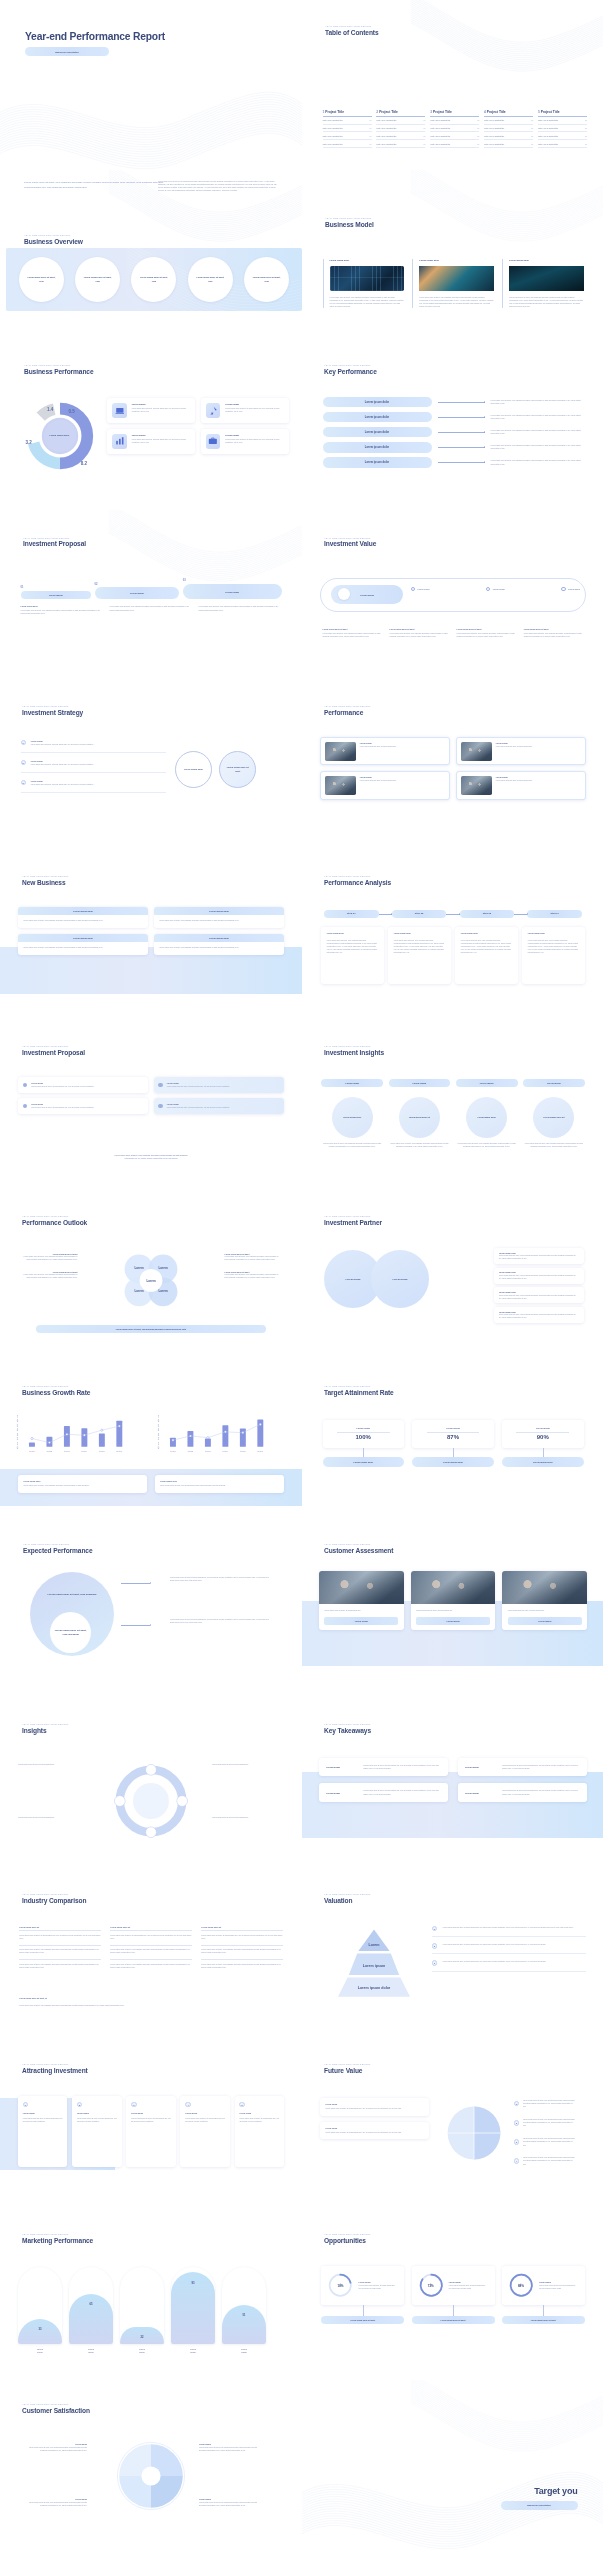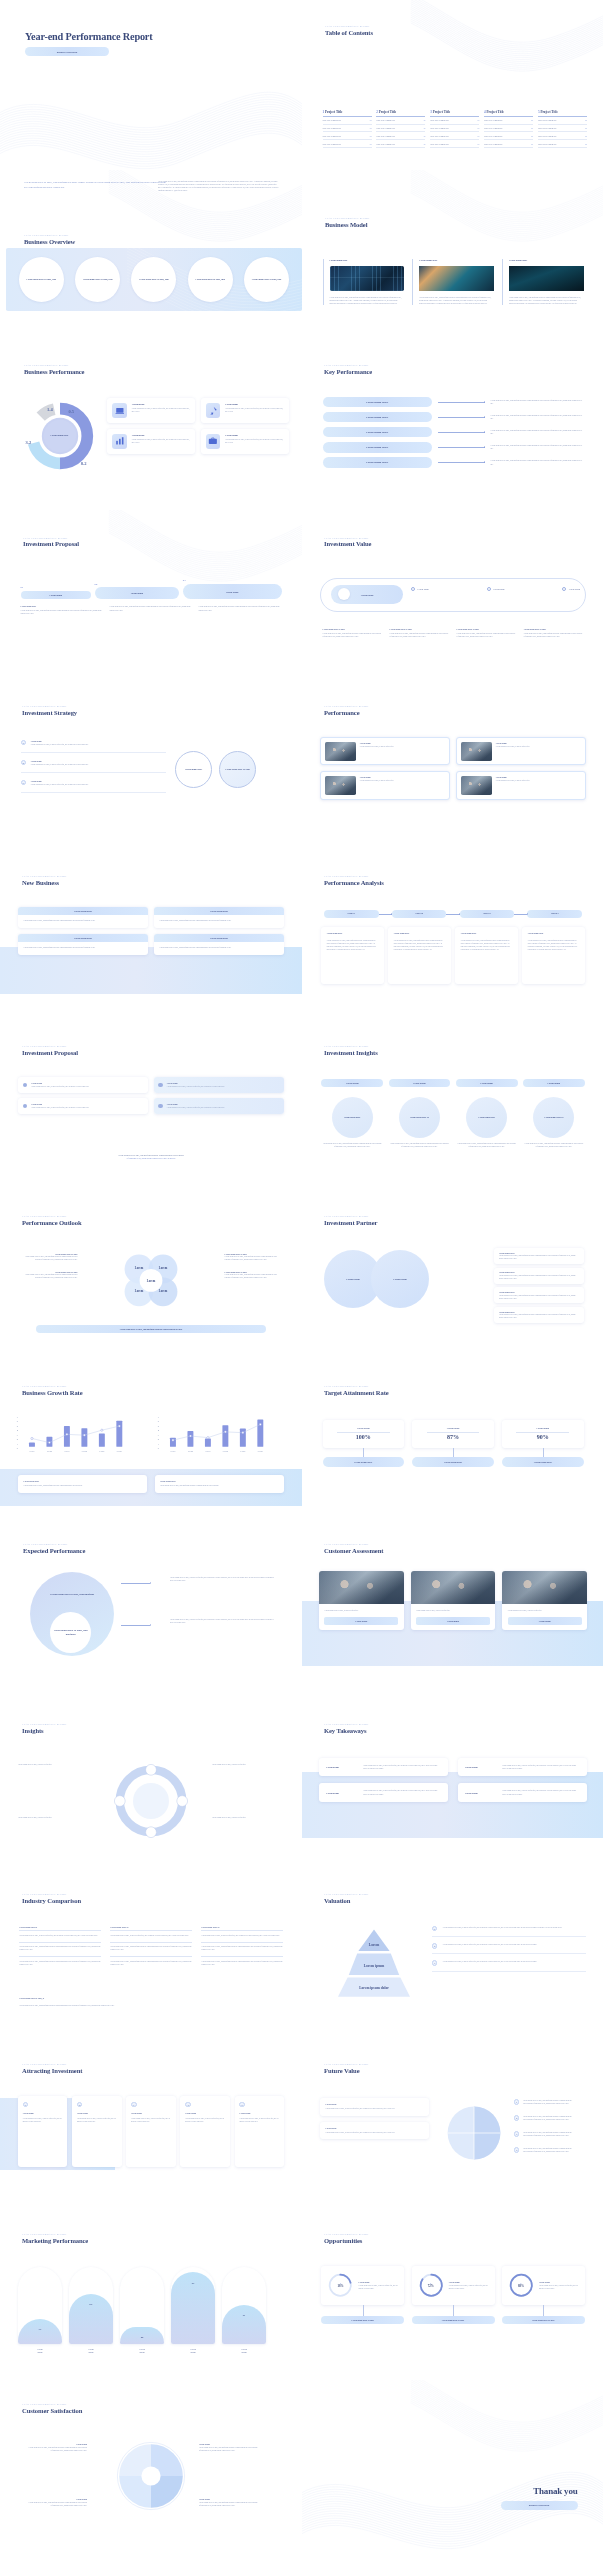--- a/index.html
+++ b/index.html
@@ -5,21 +5,21 @@
 <style>
   * { box-sizing: border-box; margin:0; padding:0; }
   body {
     width:603px; height:2576px;
     background:#ffffff;
     font-family:"Liberation Sans", sans-serif;
     color:#3c4a7d;
     overflow:hidden;
     position:relative;
   }
-  .deck { display:grid; grid-template-columns:302px 302px; width:603px;font-family:Liberation Serif, serif; }
+  .deck { display:grid; grid-template-columns:302px 302px; width:603px; }
   .slide {
     width:302px; height:170px;
     position:relative; overflow:hidden; background:#fff;
     padding:13.3px 15.7px;
   }
   .eyebrow {
     font-size:2.2px; letter-spacing:0.3px; color:#9fb3e0;
     text-transform:uppercase; font-weight:400; margin-bottom:1.8px;
   }
   .stitle { font-size:6.6px; font-weight:700; color:#3b4a7a; letter-spacing:-0.1px; }
@@ -1427,20 +1427,20 @@
             <path d="M180,22 C260,62 320,127 420,92 S500,42 520,72"></path>
             <path d="M180,25.200000000000003 C260,65.2 320,130.2 420,95.2 S500,45.2 520,75.2"></path>
             <path d="M180,28.400000000000006 C260,68.4 320,133.4 420,98.4 S500,48.400000000000006 520,78.4"></path>
             <path d="M180,31.6 C260,71.6 320,136.6 420,101.6 S500,51.6 520,81.6"></path>
             <path d="M180,34.800000000000004 C260,74.80000000000001 320,139.8 420,104.80000000000001 S500,54.800000000000004 520,84.80000000000001"></path>
             <path d="M180,38 C260,78 320,143 420,108 S500,58 520,88"></path>
       </g>
         </svg>
       </div>
   <div style="position:absolute;right:26.5px;top:106px;text-align:right;">
-    <div style="font-size:9px;font-weight:700;color:#3b4a7a;letter-spacing:-0.2px;">Thanak you</div>
+    <div style="font-size:9px;font-weight:700;color:#3b4a7a;letter-spacing:-0.2px;">Target you</div>
     <div class="pill" style="width:77px;height:9px;margin-top:4.8px;margin-left:auto;display:flex;align-items:center;justify-content:center;">
       <span style="font-size:2.2px;font-weight:700;color:#4a5a8e;">Business Presentation</span>
         </div>
   </div>
     </section>
   </div>
 
 
 </body></html>

